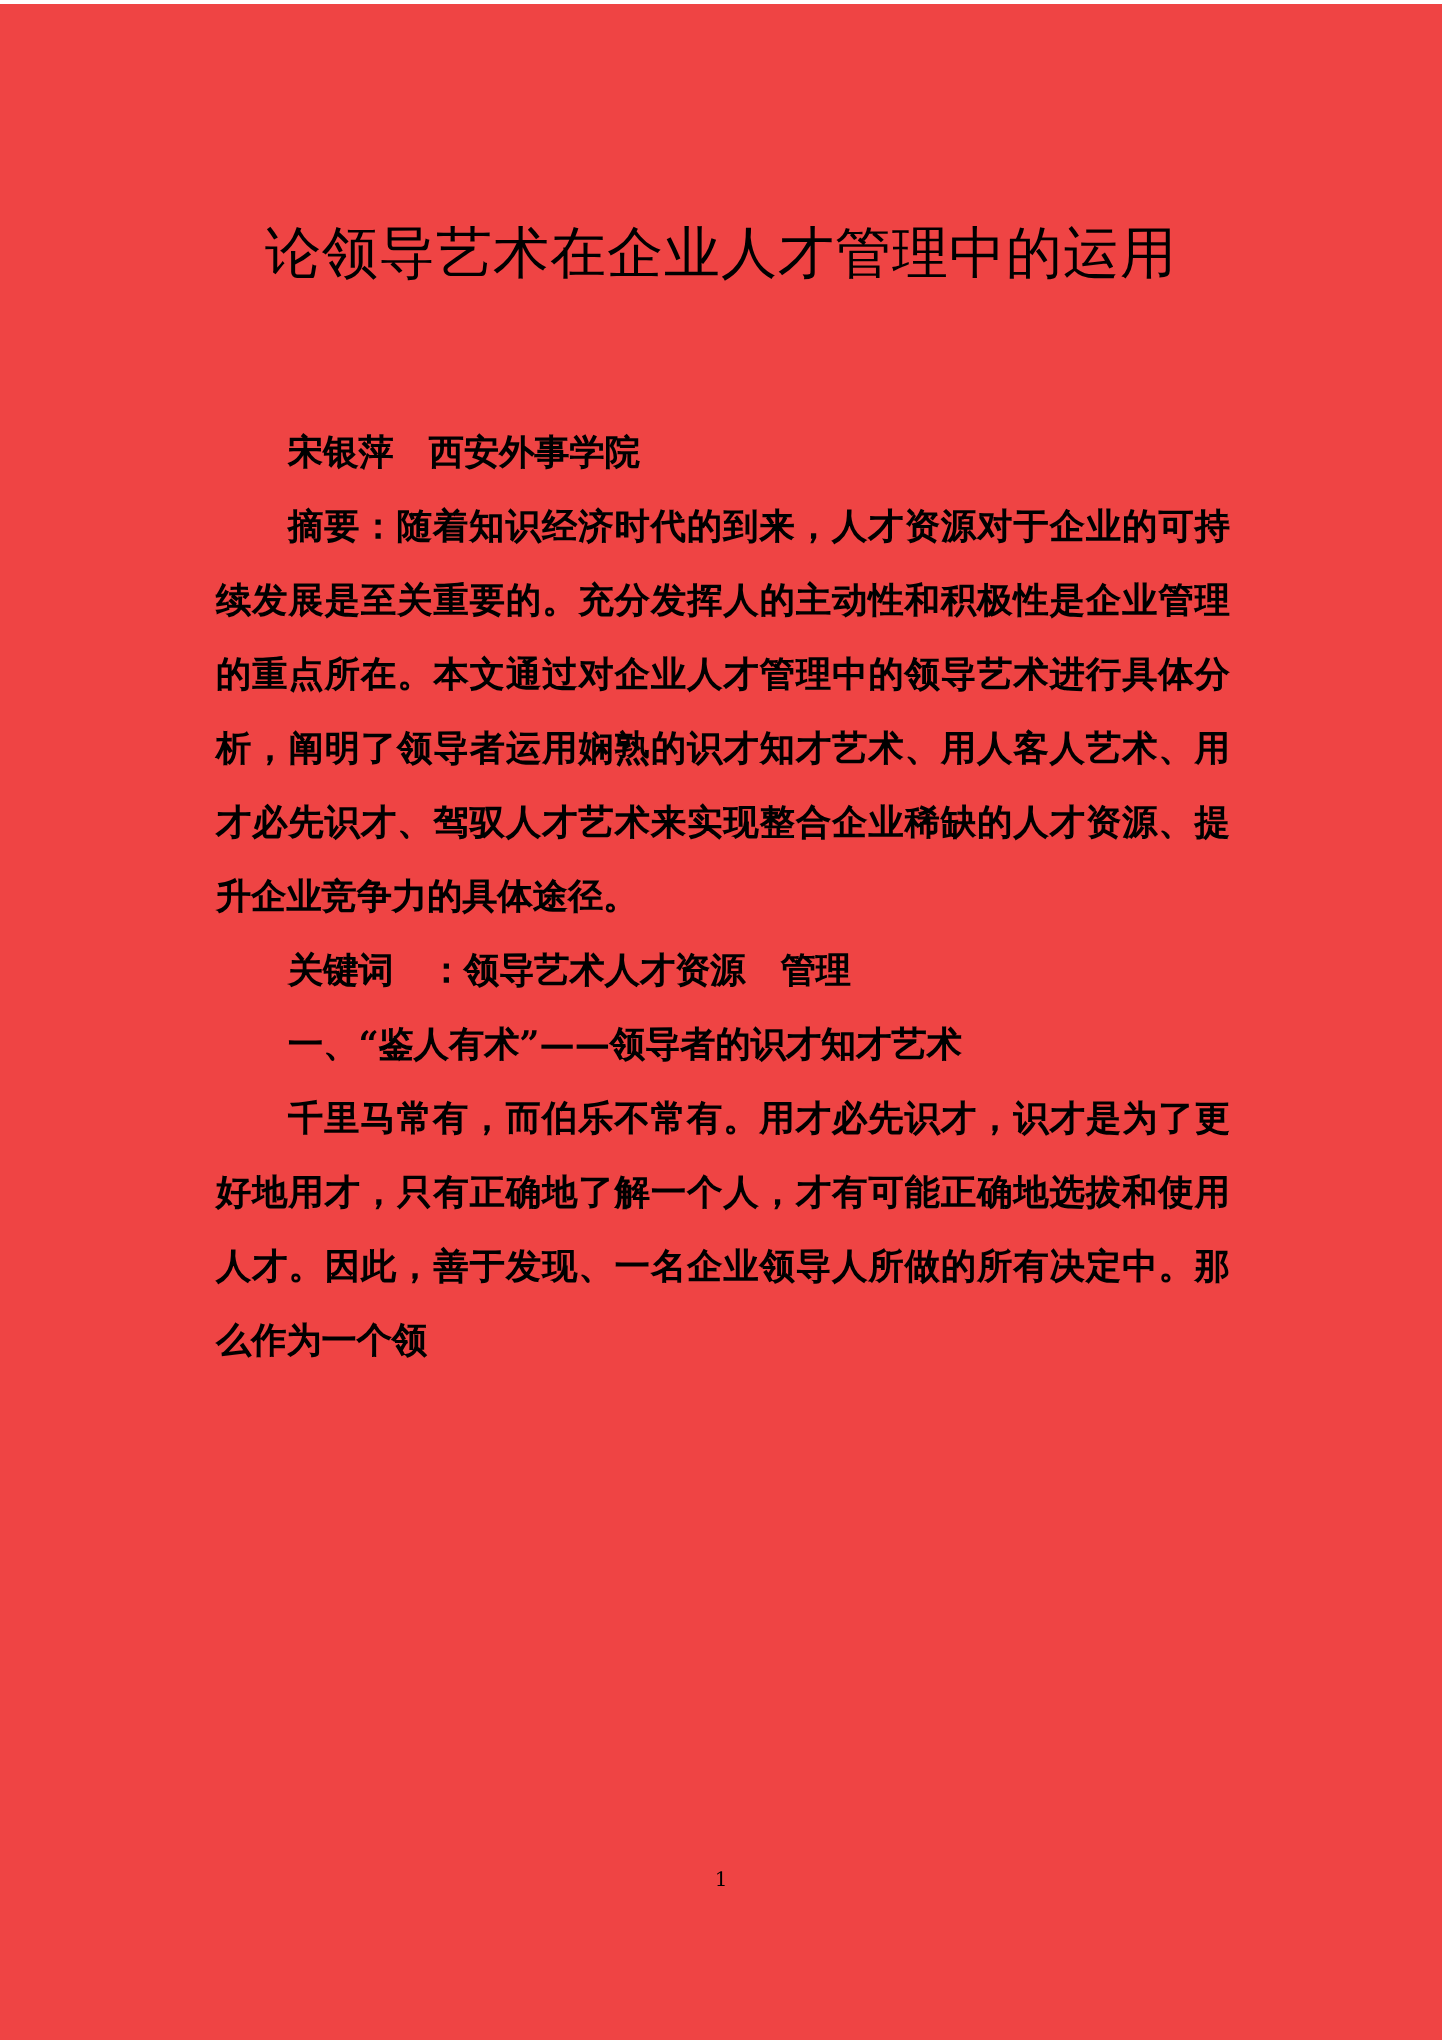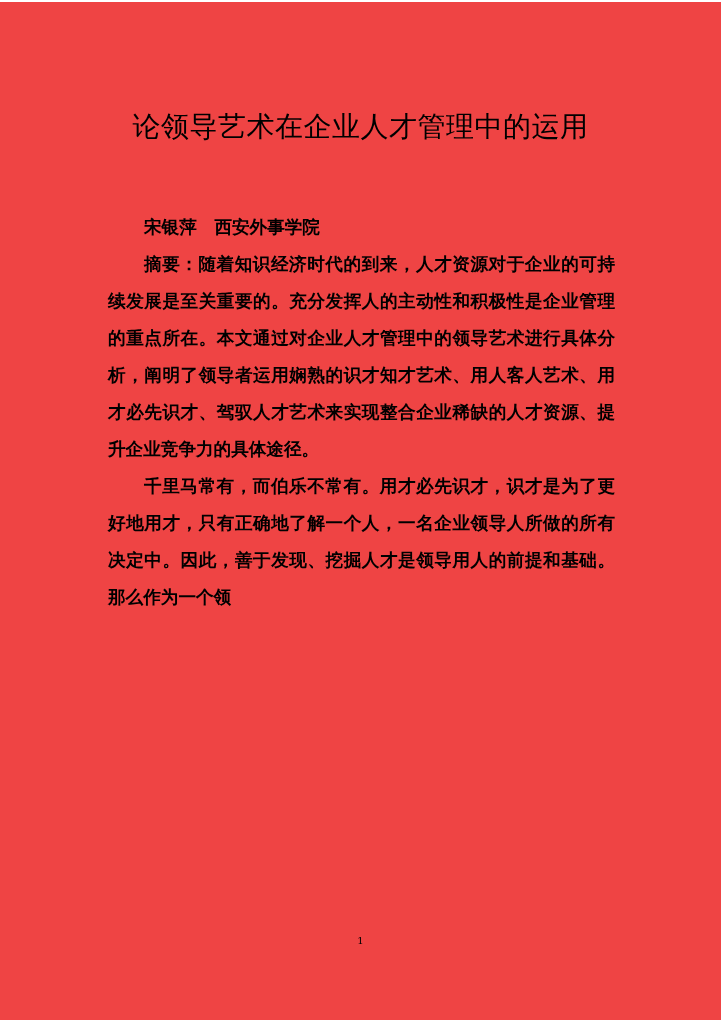--- a/index.html
+++ b/index.html
@@ -16,17 +16,19 @@
 </style>
 </head>
 <body>
 
 <div class="page">
   <h1 class="title">论领导艺术在企业人才管理中的运用</h1>
 
   <div class="body">
     <p class="p indent">宋银萍　西安外事学院</p>
     <p class="p indent">摘要：随着知识经济时代的到来，人才资源对于企业的可持续发展是至关重要的。充分发挥人的主动性和积极性是企业管理的重点所在。本文通过对企业人才管理中的领导艺术进行具体分析，阐明了领导者运用娴熟的识才知才艺术、用人客人艺术、用才必先识才、驾驭人才艺术来实现整合企业稀缺的人才资源、提升企业竞争力的具体途径。</p>
-    <p class="p indent">千里马常有，而伯乐不常有。用才必先识才，识才是为了更好地用才，只有正确地了解一个人，一名企业领导人所做的所有决定中。因此，善于发现、挖掘人才是领导用人的前提和基础。那么作为一个领</p>
+    <p class="p indent">关键词　：领导艺术人才资源　管理</p>
+    <p class="p indent">一、“鉴人有术”——领导者的识才知才艺术</p>
+    <p class="p indent">千里马常有，而伯乐不常有。用才必先识才，识才是为了更好地用才，只有正确地了解一个人，才有可能正确地选拔和使用人才。因此，善于发现、一名企业领导人所做的所有决定中。那么作为一个领</p>
   </div>
 
   <div class="pagenum">1</div>
 </div>
 
 </body></html>

